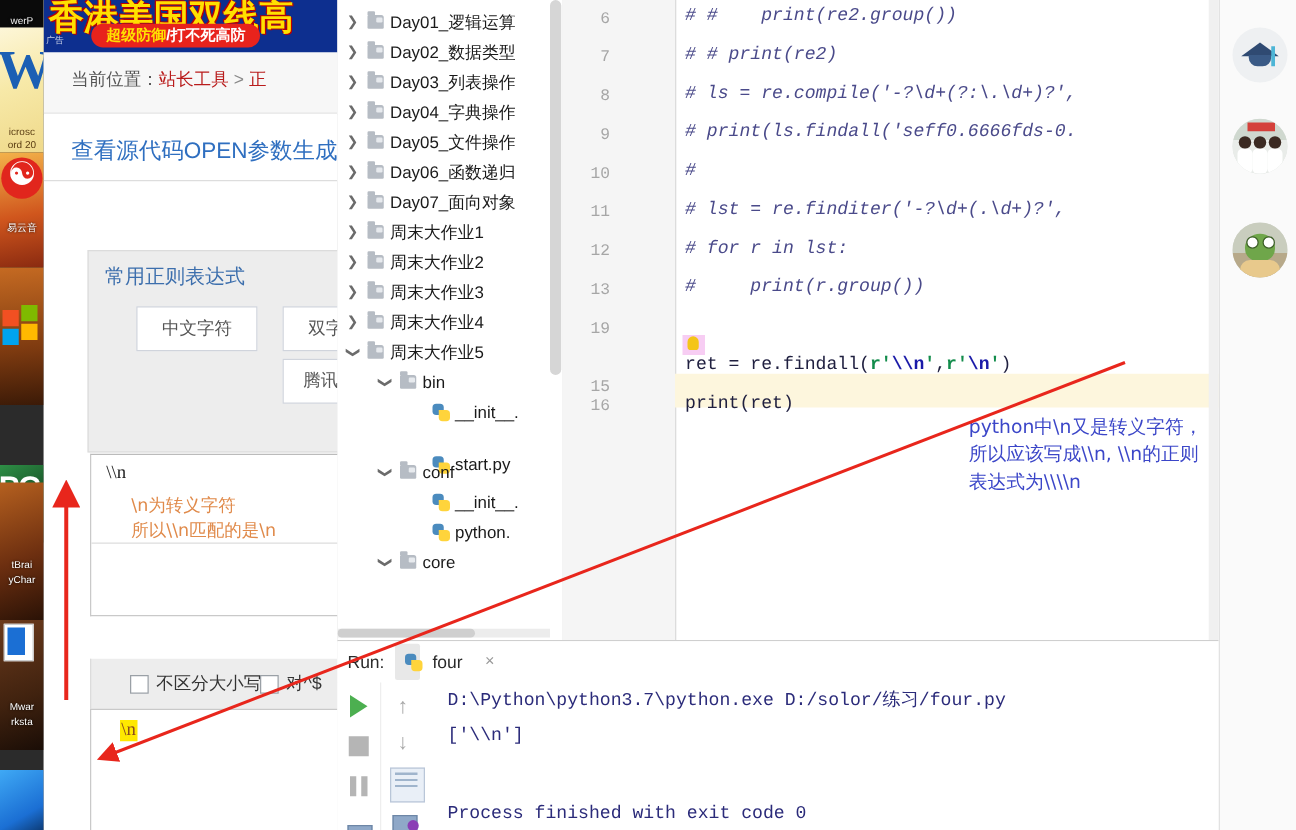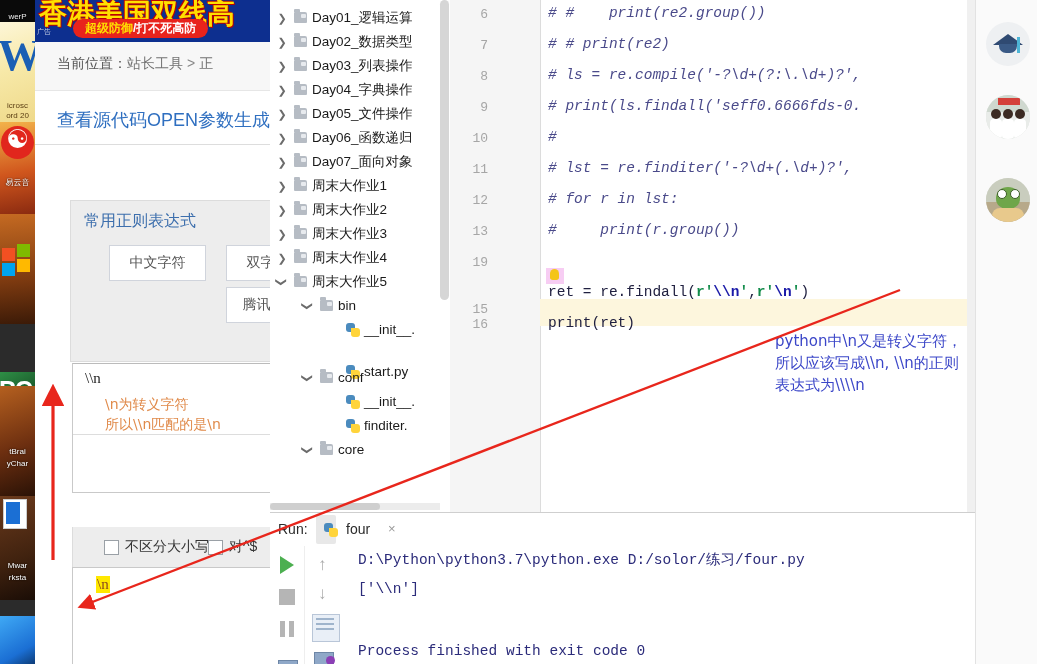--- a/index.html
+++ b/index.html
@@ -53,21 +53,21 @@
      white-space:nowrap;font-family:"DejaVu Sans",sans-serif;letter-spacing:0px;
      text-shadow:1px 1px 0 #b00,-1px -1px 0 #b00;}
   #ad-banner .pill{position:absolute;left:38px;top:19px;height:19px;line-height:19px;padding:0 12px;
      background:#e8231c;border-radius:10px;color:#ffe000;font-size:12px;font-weight:bold;white-space:nowrap;}
   #ad-banner .pill .w{color:#fff;}
   #ad-banner .tag{position:absolute;left:2px;top:27px;font-size:7px;color:#ffffff;opacity:.75;}
 
   #breadcrumb-bar{position:absolute;left:0;top:42px;width:235px;height:48px;background:#f7f7f7;
      border-bottom:1px solid #e6e6e6;}
   #breadcrumb{position:absolute;left:22px;top:13px;font-size:14px;color:#555;white-space:nowrap;}
-  #breadcrumb .lnk{color:#737373;}
+  #breadcrumb .lnk{color:#b91c1c;}
   #breadcrumb .sep{color:#888;margin:0 4px;}
 
   #link-bar{position:absolute;left:0;top:92px;width:235px;height:52px;background:#fff;
      border-bottom:1px solid #ddd;}
   #link-bar .lnk{position:absolute;top:16px;font-size:18px;color:#2f6fc0;white-space:nowrap;}
   #lnk-src{left:22px;}
   #lnk-open{left:112px;}
 
   #regex-panel{position:absolute;left:35px;top:200px;width:200px;height:160px;background:#ededed;
      border:1px solid #dcdcdc;}
@@ -378,21 +378,21 @@
             <i class="a"></i>
             <i class="b"></i>
           </span>
           <span class="lb" style="left:94px">__init__.</span>
         </div>
         <div class="trow" style="top: 414px;">
           <span class="pyico" style="left:76px">
             <i class="a"></i>
             <i class="b"></i>
           </span>
-          <span class="lb" style="left:94px">finditer.</span>
+          <span class="lb" style="left:94px">python.</span>
         </div>
         <div class="trow" style="top: 438px;">
           <span class="arw down" style="left:32px">❯</span>
           <span class="fico" style="left:50px"></span>
           <span class="lb" style="left:68px">core</span>
         </div>
       </div>
     <div id="tree-scroll"></div>
     <div id="tree-hscroll">
       <span class="thumb"></span>

